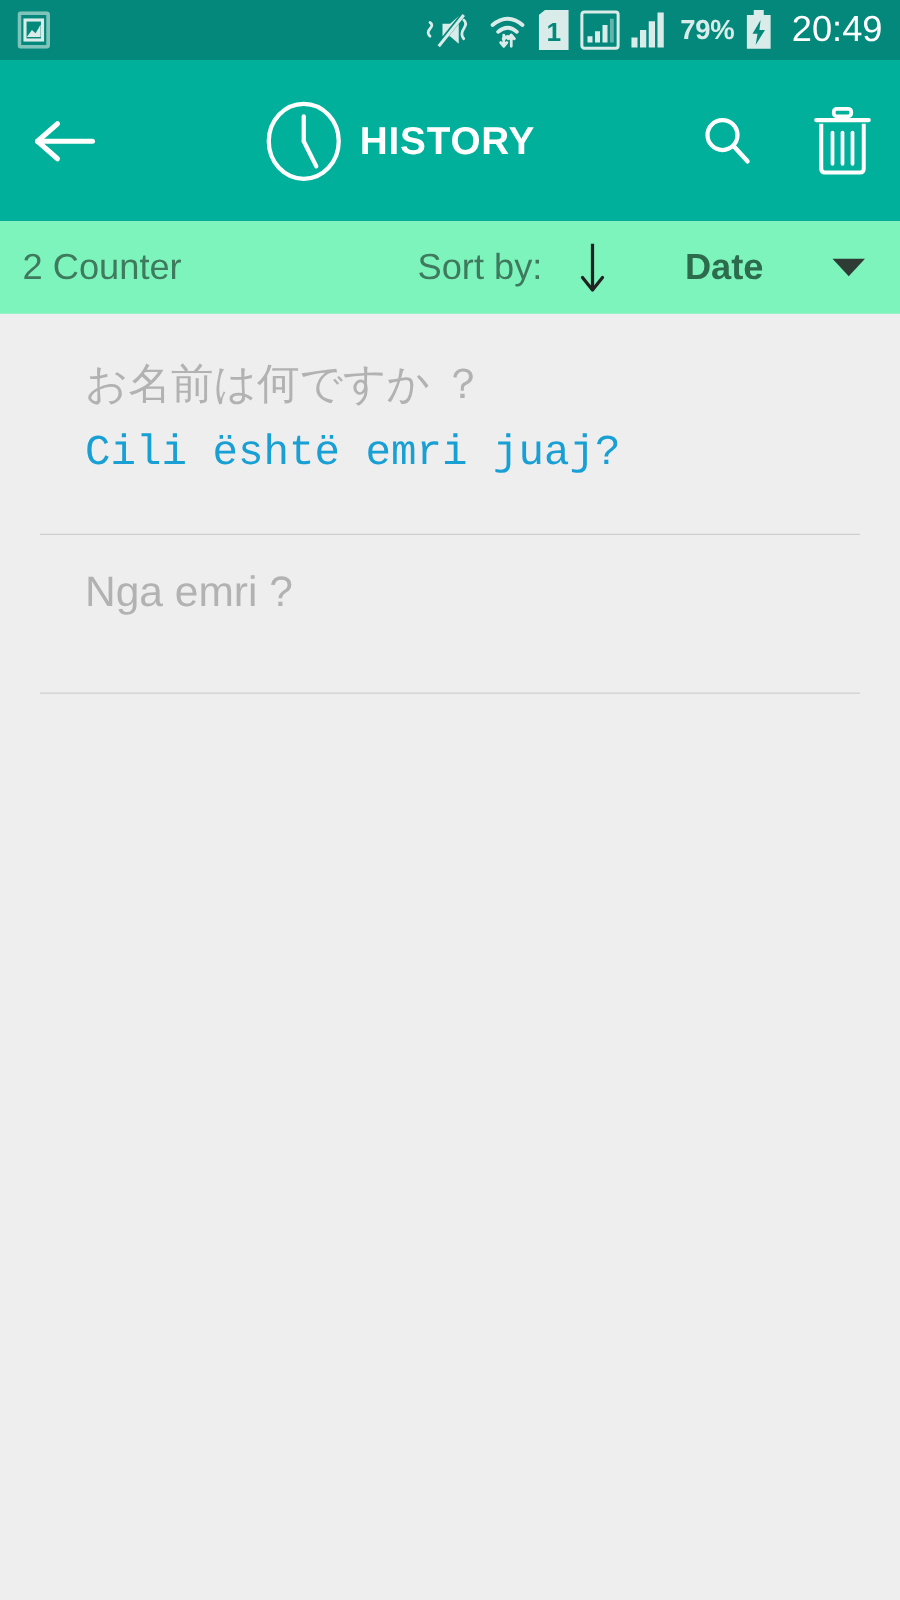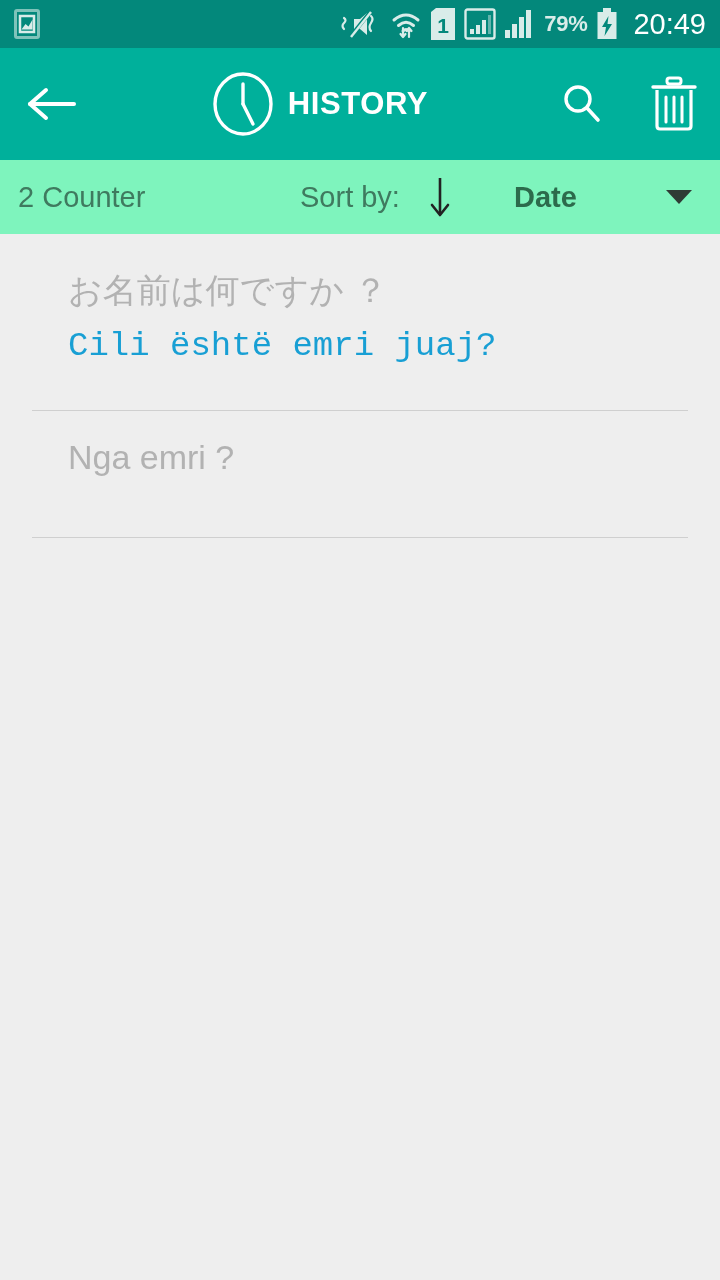--- a/index.html
+++ b/index.html
@@ -29,21 +29,21 @@
     font-weight:bold;
   }
   .sb-clock{
     font-size:29px; color:#ffffff; letter-spacing:0px; margin-left:6px;
     font-family:"Liberation Sans", sans-serif;
   }
 
   
   .appbar{
     position:relative;
-    height:112px;
+    height:129px;
     background:#00b09b;
     display:flex;
     align-items:center;
     text-align:center;
   }
   .ab-back{
     width:104px; height:114px;
     display:flex; align-items:center; justify-content:center;
   }
   .ab-center{
@@ -71,21 +71,21 @@
     padding:0 18px 0 18px;
     position:relative;
   }
   .counter{
     color:#3f7a5f;
     font-size:29px;
     font-family:"Liberation Sans", sans-serif;
   }
   .sort-group{
     position:absolute;
-    left:300px;
+    left:334px;
     display:flex; align-items:center; gap:12px;
   }
   .sort-label{
     color:#3f7a5f;
     font-size:29px;
     font-family:"Liberation Sans", sans-serif;
   }
   .sort-arrow{ margin:0 14px 0 16px; display:flex; align-items:center;}
   .sort-value{
     color:#2c6b4c;

